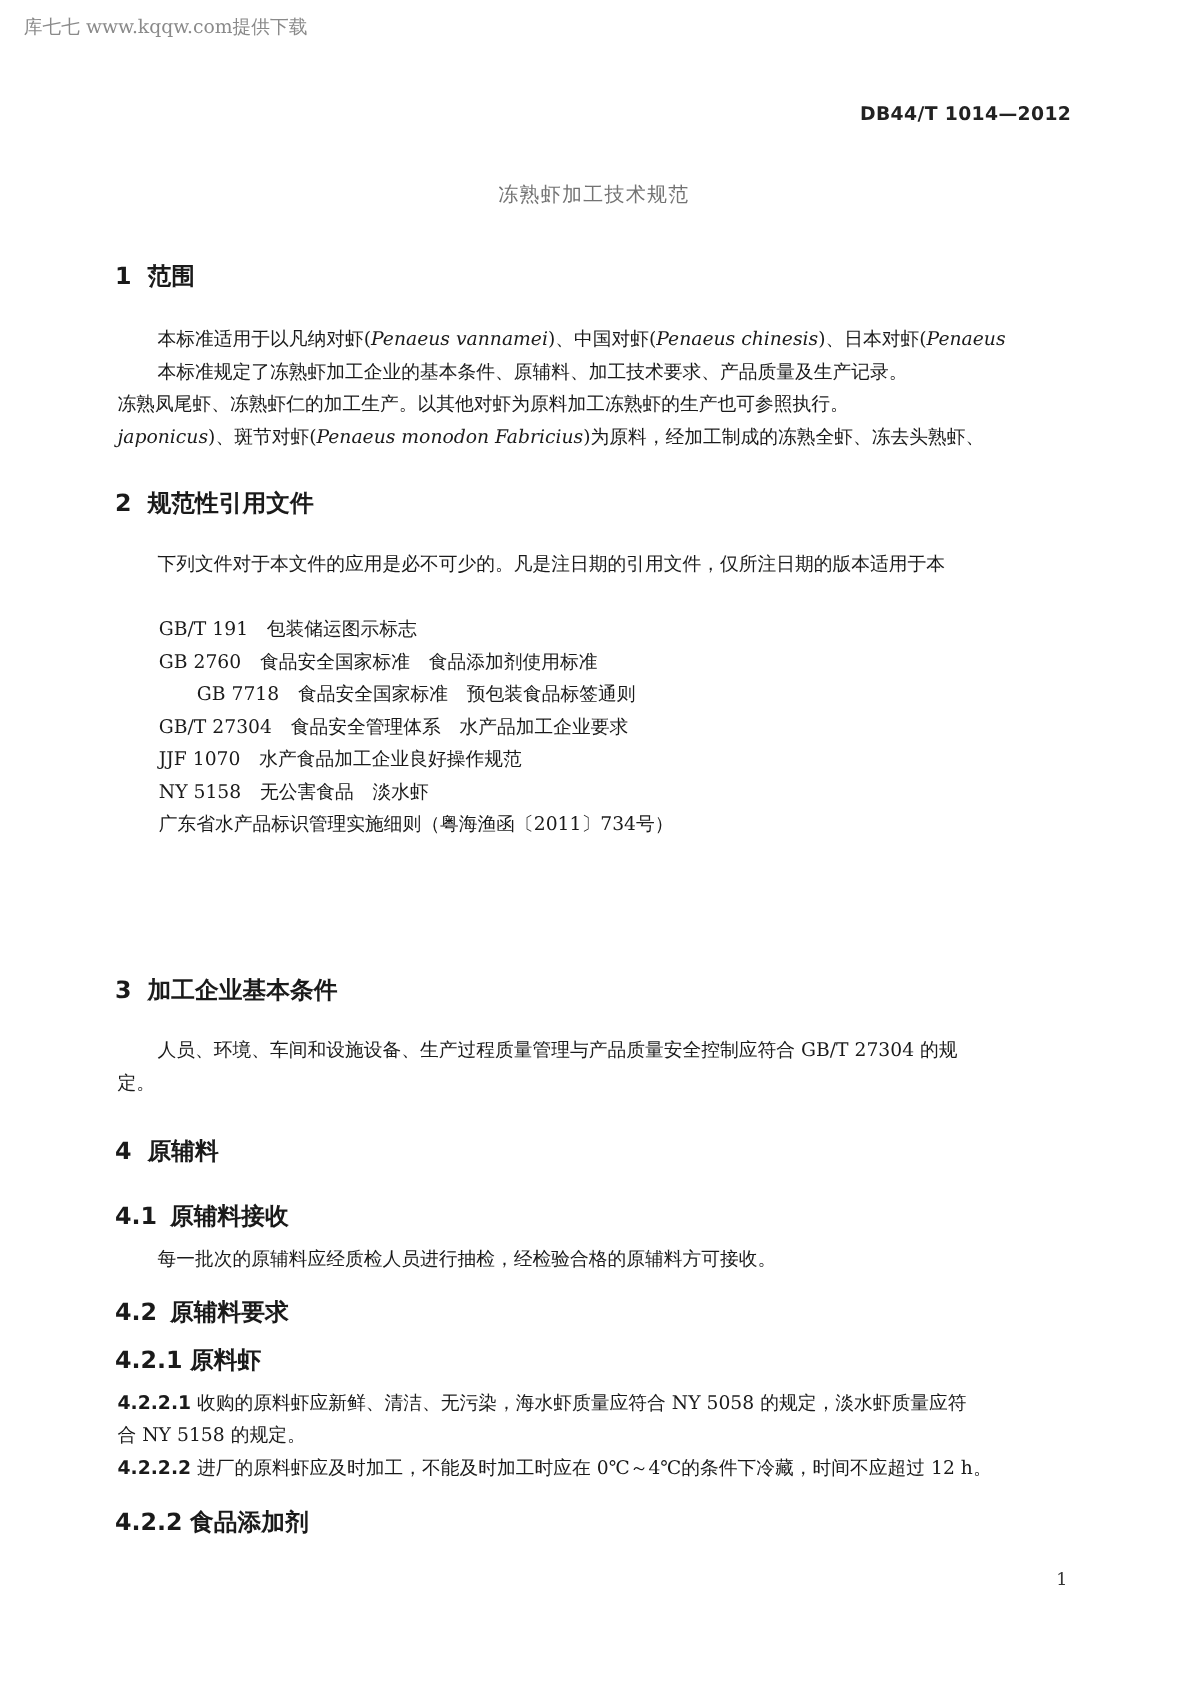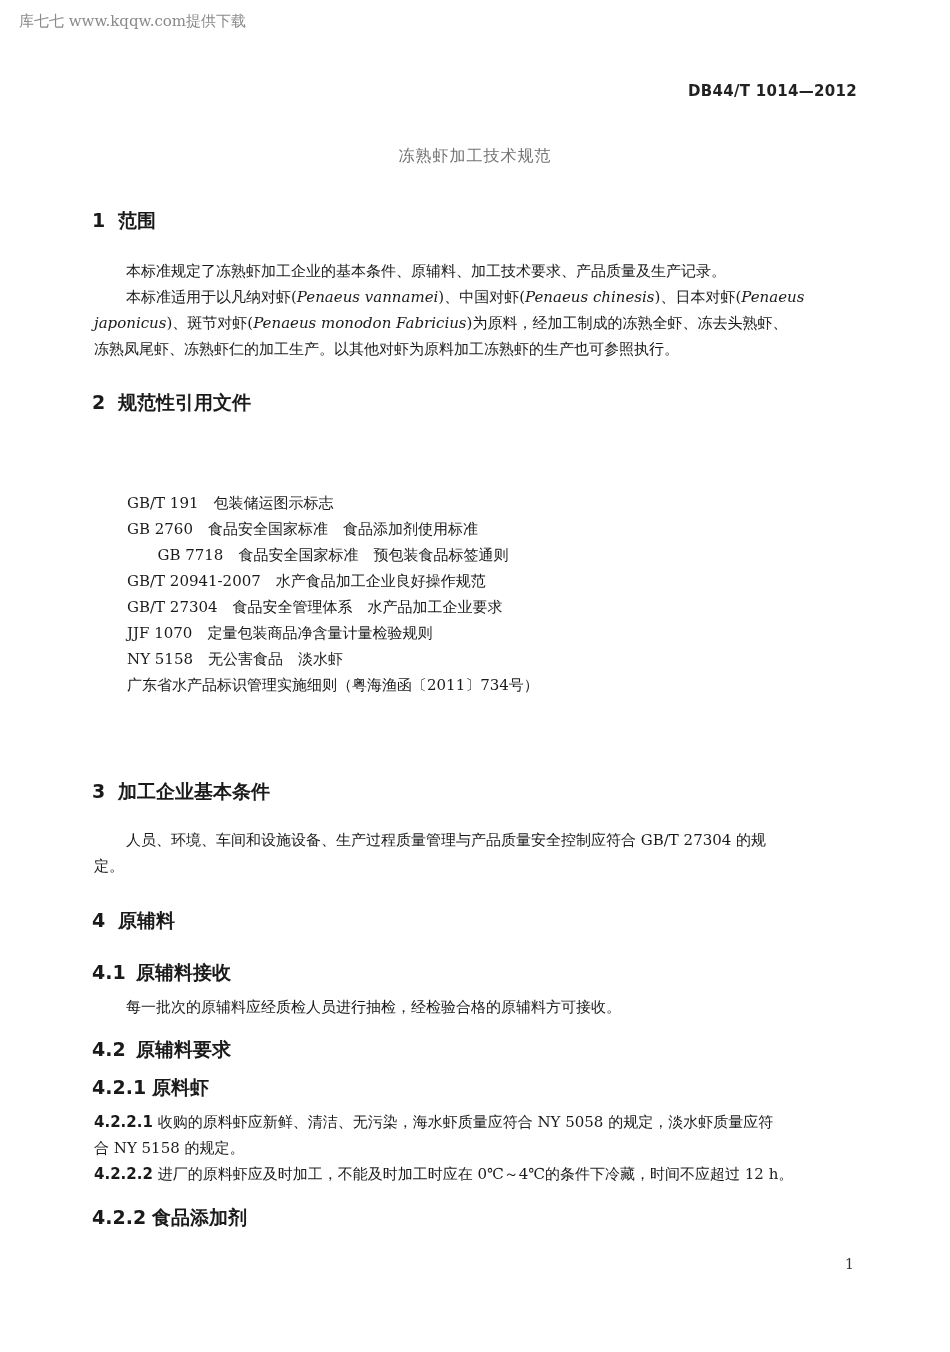--- a/index.html
+++ b/index.html
@@ -86,44 +86,44 @@
 
 <div class="doc-code">DB44/T 1014—2012</div>
 
 <div class="doc-title">冻熟虾加工技术规范</div>
 
 <div class="abs h1" style="left:92px; top:208px;">
   <span class="num">1</span><span>范围</span>
 </div>
 
 <div class="abs para" style="left:94px; top:258px; width:766px;">
-  <div class="indent">本标准规定了冻熟虾加工企业的基本条件、原辅料、加工技术要求、产品质量及生产记录。</div>
   <div class="indent" style="text-align:justify;">
     <span>本标准适用于以凡纳对虾(</span><span class="i">Penaeus vannamei</span><span>)、中国对虾(</span><span class="i">Penaeus chinesis</span><span>)、日本对虾(</span><span class="i">Penaeus</span>
   </div>
+  <div class="indent">本标准规定了冻熟虾加工企业的基本条件、原辅料、加工技术要求、产品质量及生产记录。</div>
+  <div>冻熟凤尾虾、冻熟虾仁的加工生产。以其他对虾为原料加工冻熟虾的生产也可参照执行。</div>
   <div>
     <span class="i">japonicus</span><span>)、斑节对虾(</span><span class="i">Penaeus monodon Fabricius</span><span>)为原料，经加工制成的冻熟全虾、冻去头熟虾、</span>
   </div>
-  <div>冻熟凤尾虾、冻熟虾仁的加工生产。以其他对虾为原料加工冻熟虾的生产也可参照执行。</div>
 </div>
 
 <div class="abs h1" style="left:92px; top:390px;">
   <span class="num">2</span><span>规范性引用文件</span>
 </div>
 
 <div class="abs para" style="left:94px; top:438px; width:766px;">
+  <div class="indent">下列文件对于本文件的应用是必不可少的。凡是注日期的引用文件，仅所注日期的版本适用于本</div>
 </div>
 
 <div class="abs" style="left:127px; top:490px;">
   <div class="ref" style="height:26px; line-height:26px;"><span class="code">GB/T 191</span>　<span>包装储运图示标志</span></div>
   <div class="ref" style="height:26px; line-height:26px;"><span class="code">GB 2760</span>　<span>食品安全国家标准　食品添加剂使用标准</span></div>
   <div class="ref" style="height:26px; line-height:26px;text-align:center;"><span class="code">GB 7718</span>　<span>食品安全国家标准　预包装食品标签通则</span></div>
-  <div class="ref" style="height:26px; line-height:26px;"><span class="code">GB/T 20941-2007</span>　<span>水产食品加工企业良好操作规范</span></div>
   <div class="ref" style="height:26px; line-height:26px;"><span class="code">GB/T 27304</span>　<span>食品安全管理体系　水产品加工企业要求</span></div>
-  <div class="ref" style="height:26px; line-height:26px;"><span class="code">JJF 1070</span>　<span>定量包装商品净含量计量检验规则</span></div>
+  <div class="ref" style="height:26px; line-height:26px;"><span class="code">JJF 1070</span>　<span>水产食品加工企业良好操作规范</span></div>
   <div class="ref" style="height:26px; line-height:26px;"><span class="code">NY 5158</span>　<span>无公害食品　淡水虾</span></div>
   <div class="ref" style="height:26px; line-height:26px;"><span>广东省水产品标识管理实施细则（粤海渔函〔2011〕734号）</span></div>
 </div>
 
 <div class="abs h1" style="left:92px; top:779px;">
   <span class="num">3</span><span>加工企业基本条件</span>
 </div>
 
 <div class="abs para" style="left:94px; top:827px; width:766px;">
   <div class="indent">人员、环境、车间和设施设备、生产过程质量管理与产品质量安全控制应符合 GB/T 27304 的规</div>

